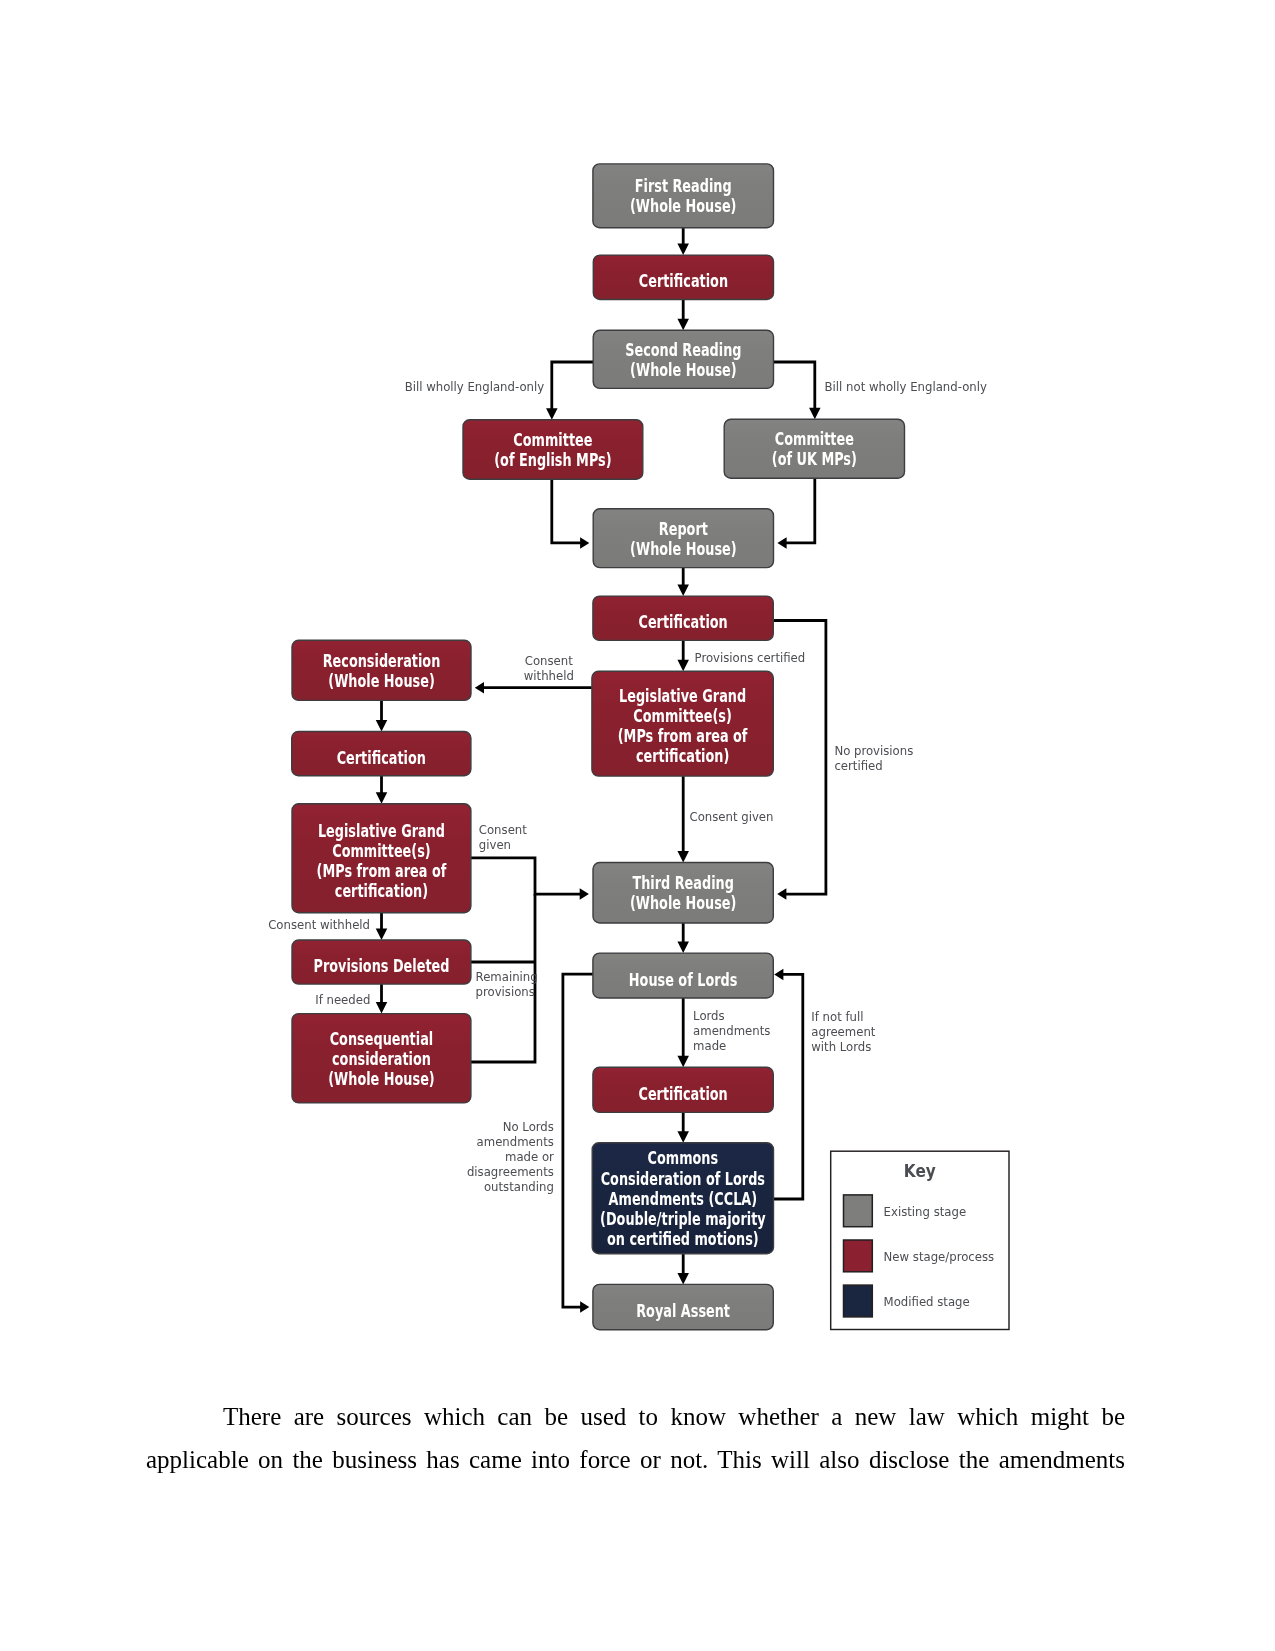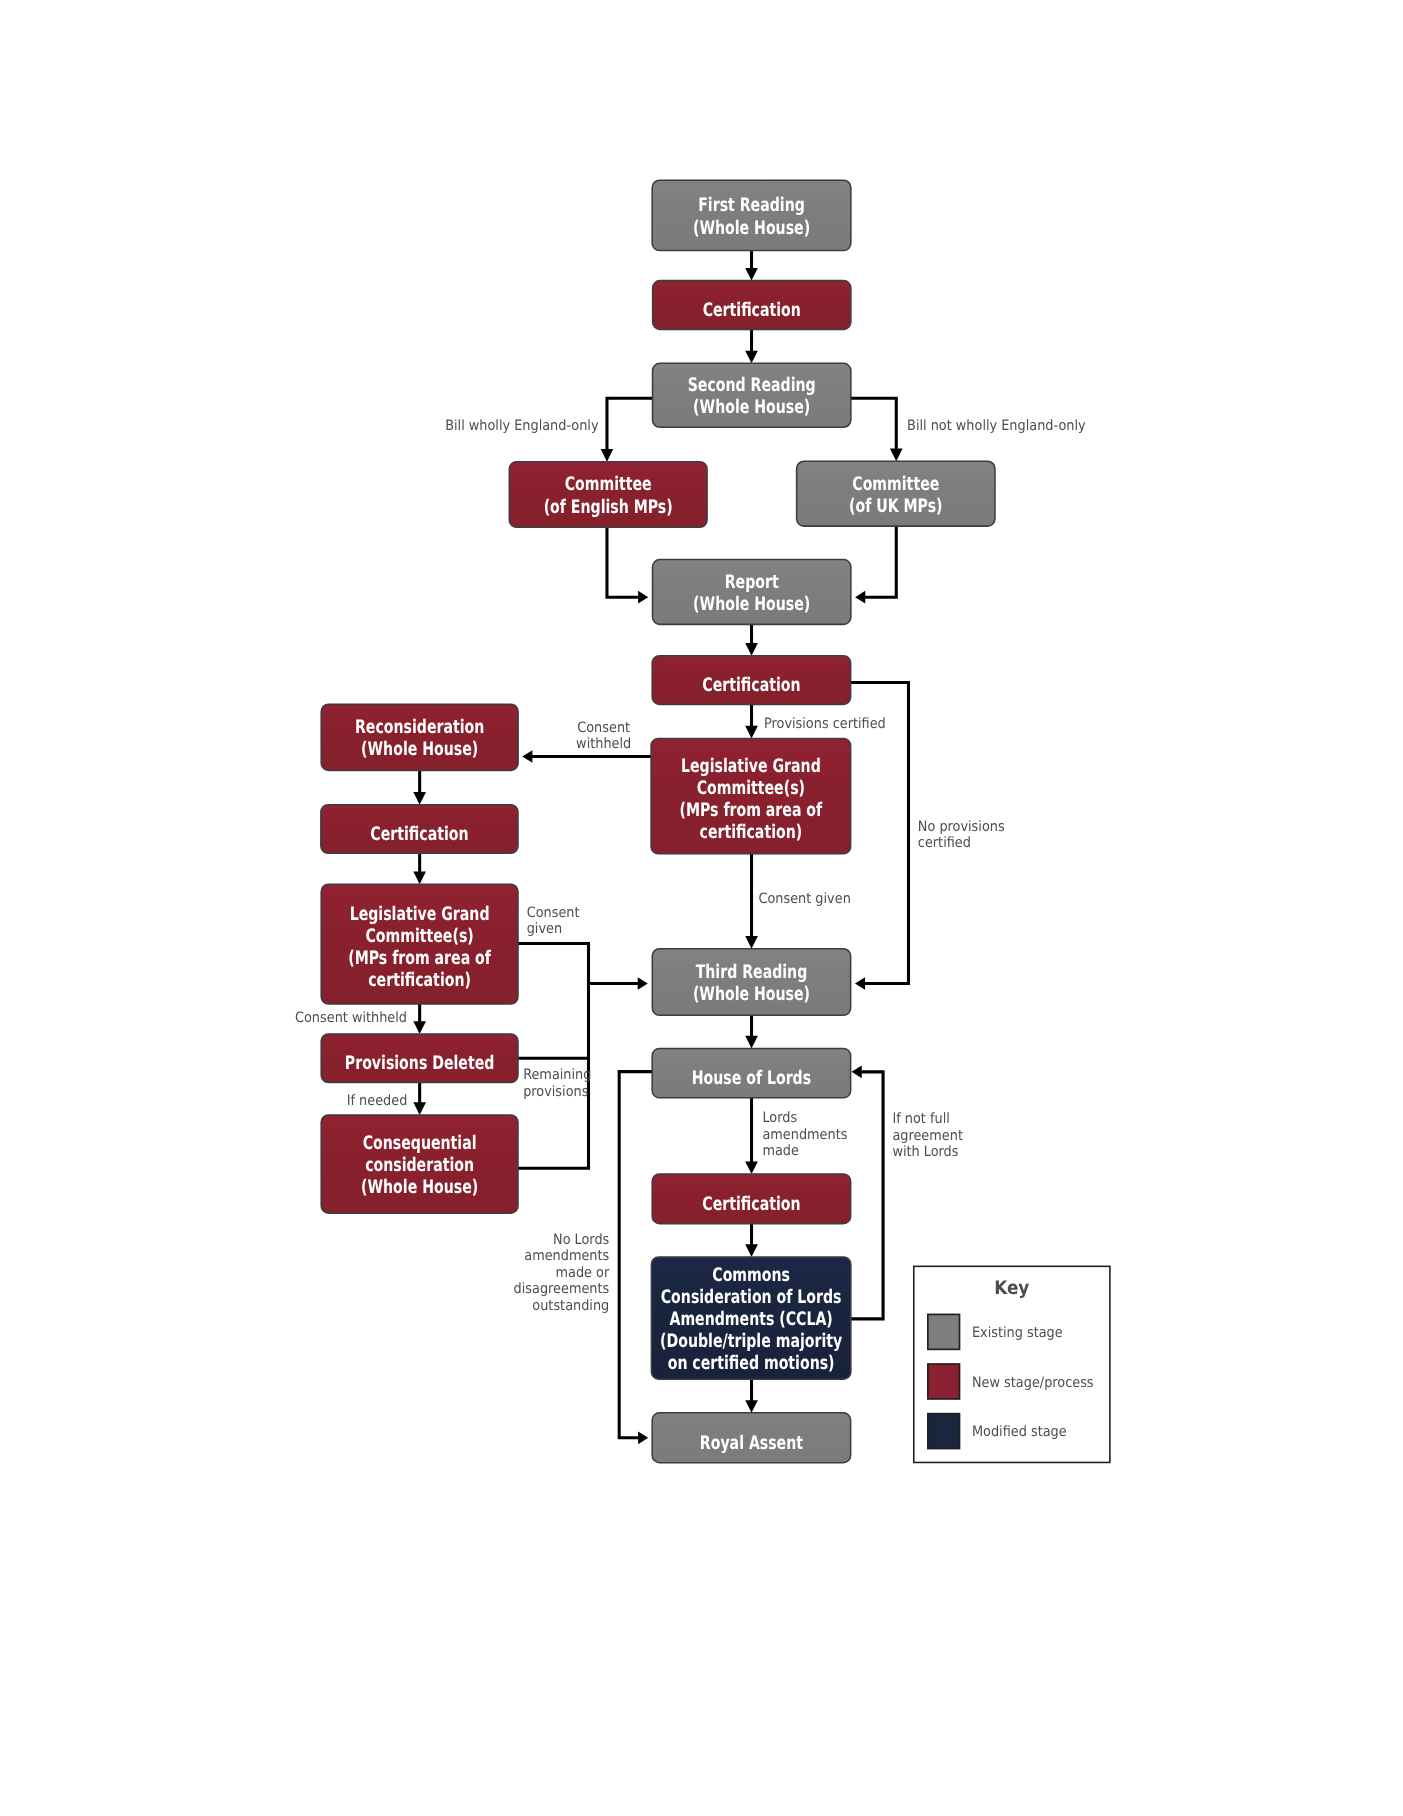--- a/index.html
+++ b/index.html
@@ -285,13 +285,14 @@
         <rect x="830.7" y="1151.2" width="178.3" height="178.3" fill="#ffffff" stroke="#231f20" stroke-width="1.45"></rect>
         <text x="919.8" y="1176.8" class="keytitle" font-size="15.5px">Key</text>
         <rect x="843.5" y="1194.9" width="28.8" height="31.8" fill="#7e7e7d" stroke="#231f20" stroke-width="1.5"></rect>
         <text x="883.6" y="1215.7" class="keylabel">Existing stage</text>
         <rect x="843.5" y="1240" width="28.8" height="31.8" fill="#8b2031" stroke="#231f20" stroke-width="1.5"></rect>
         <text x="883.6" y="1260.8" class="keylabel">New stage/process</text>
         <rect x="843.5" y="1285.1000000000001" width="28.8" height="31.8" fill="#1a2540" stroke="#231f20" stroke-width="1.5"></rect>
         <text x="883.6" y="1305.9" class="keylabel">Modified stage</text>
       </g>
   </svg>
+  <div class="bodytext">There are sources which can be used to know whether a new law which might be applicable on the business has came into force or not. This will also disclose the amendments</div>
 </div>
 
 </body></html>

